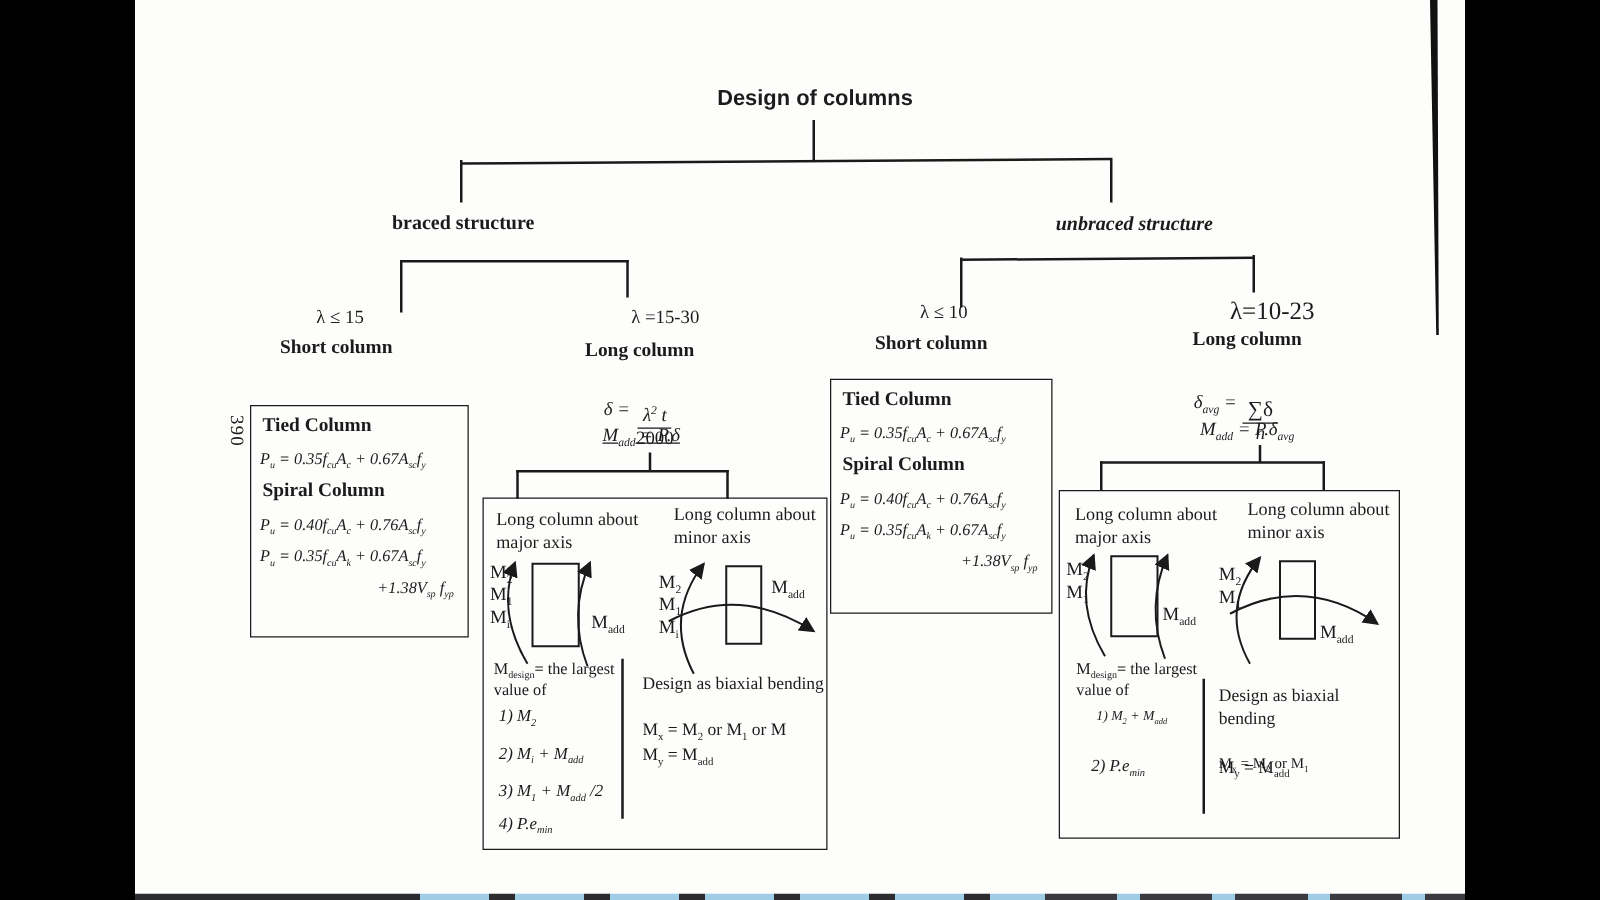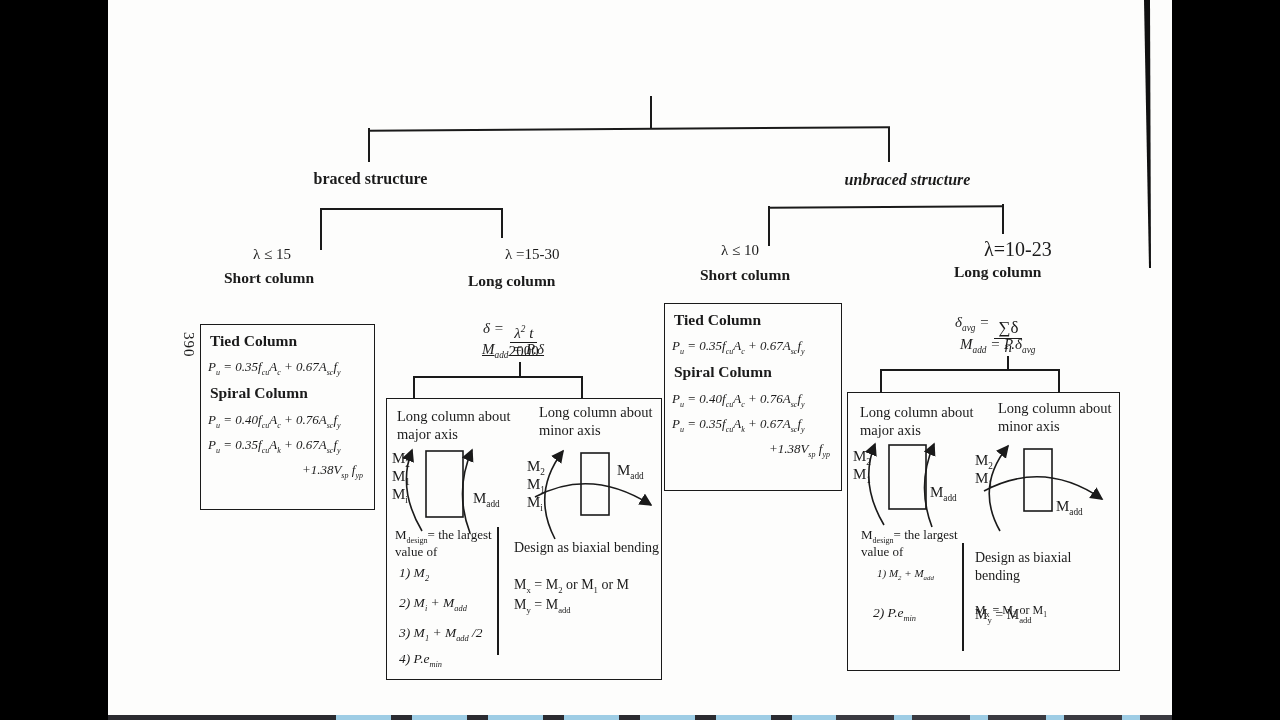--- a/index.html
+++ b/index.html
@@ -36,20 +36,21 @@
   <svg class="abs" style="left:1136px;top:0;" width="20" height="272">
     <polygon points="8,0 14,0 15,268 13,268" fill="#111"></polygon>
   </svg>
 
   <div class="strip" style="left:108px;width:228px;background:#2b2b30;"></div>
   <div class="strip" style="left:336px;width:500px;background:repeating-linear-gradient(90deg,#9ecde5 0 55px,#2b2b30 55px 76px);"></div>
   <div class="strip" style="left:836px;width:336px;background:repeating-linear-gradient(90deg,#3a3a40 0 58px,#9ecde5 58px 76px);"></div>
 
   <div class="abs" style="left:165px;top:344px;width:44px;height:20px;transform:rotate(90deg);font-size:15px;letter-spacing:1px;">390</div>
 
+  <div class="abs sans bold center" style="left:557px;top:68px;width:190px;font-size:17.5px;">Design of columns</div>
 
   <div class="ln" style="left:650px;top:96px;width:2px;height:33px;"></div>
   <div class="ln" style="left:368px;top:128px;width:522px;height:2px;transform:rotate(-0.4deg);"></div>
   <div class="ln" style="left:368px;top:128px;width:2px;height:34px;"></div>
   <div class="ln" style="left:888px;top:128px;width:2px;height:34px;"></div>
 
   <div class="abs bold center" style="left:283px;top:170px;width:175px;font-size:16px;">braced structure</div>
   <div class="ln" style="left:320px;top:208px;width:183px;height:2px;"></div>
   <div class="ln" style="left:320px;top:208px;width:2px;height:42px;"></div>
   <div class="ln" style="left:501px;top:208px;width:2px;height:30px;"></div>
@@ -71,21 +72,21 @@
   <div class="ln" style="left:519px;top:362px;width:2px;height:15px;"></div>
   <div class="ln" style="left:413px;top:376px;width:170px;height:2px;"></div>
   <div class="ln" style="left:413px;top:376px;width:2px;height:23px;"></div>
   <div class="ln" style="left:581px;top:376px;width:2px;height:23px;"></div>
 
   <div class="abs bold center" style="left:810px;top:171px;width:195px;font-size:16px;font-style:italic;">unbraced structure</div>
   <div class="ln" style="left:768px;top:206px;width:236px;height:2px;transform:rotate(-0.4deg);"></div>
   <div class="ln" style="left:768px;top:206px;width:2px;height:40px;"></div>
   <div class="ln" style="left:1002px;top:204px;width:2px;height:30px;"></div>
 
-  <div class="abs" style="left:721px;top:242px;font-size:15px;">λ ≤ 10</div>
+  <div class="abs" style="left:736px;top:242px;font-size:15px;">λ ≤ 10</div>
   <div class="abs bold" style="left:700px;top:266px;font-size:15.5px;">Short column</div>
   <div class="abs" style="left:984px;top:238px;font-size:20px;">λ=10-23</div>
   <div class="abs bold" style="left:954px;top:263px;font-size:15.5px;">Long column</div>
 
   <div class="formula-row" style="left:955px;top:290px;">
     <span class="math">δ<sub>avg</sub> =</span>
     <span class="frac">
       <span class="num" style="font-size:17px;">∑δ</span>
       <span class="den math">n</span>
     </span>

